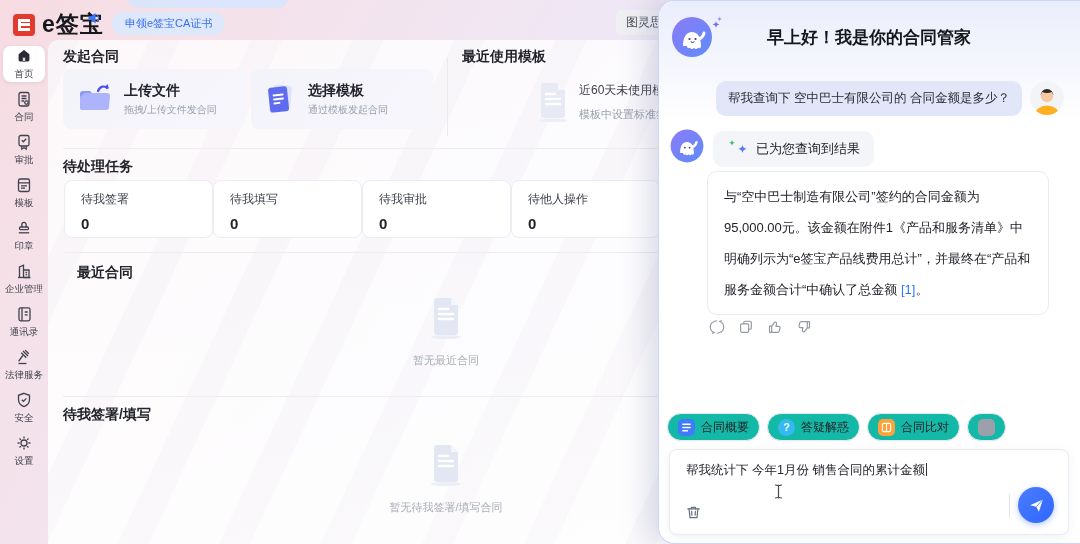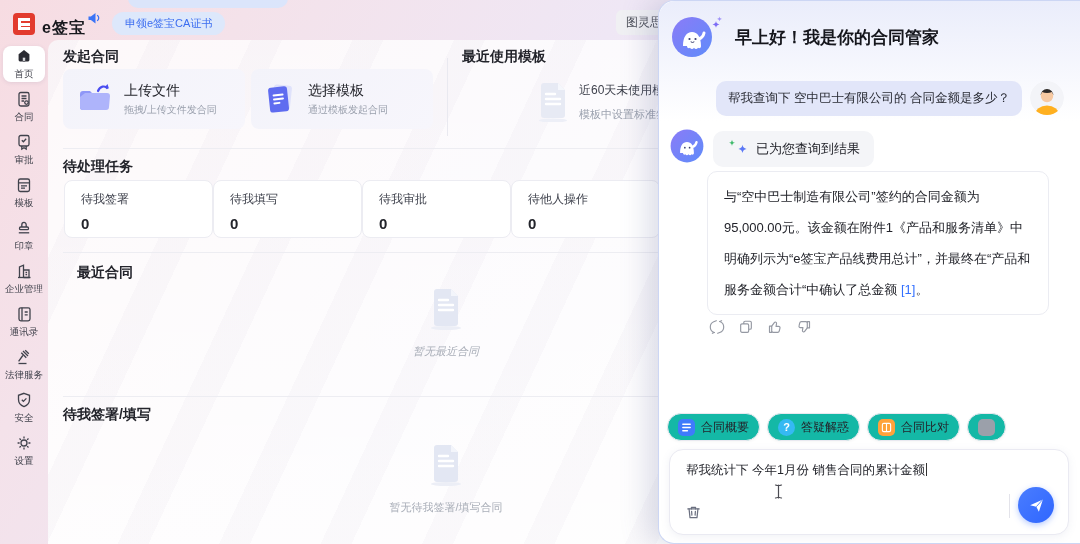--- a/index.html
+++ b/index.html
@@ -10,21 +10,21 @@
 
   
   .topbar { position:absolute; left:0; top:0; right:0; height:40px; }
   .logo { position:absolute; left:13px; top:9px; display:flex; align-items:center; gap:7px; }
   .logo-mark { width:22px; height:22px; background:#e23b2e; border-radius:4px; position:relative; }
   .logo-mark i { position:absolute; background:#fff; }
   .logo-mark .b1{ left:5px; top:5px; width:3px; height:12px; }
   .logo-mark .b2{ left:5px; top:5px; width:12px; height:3px; }
   .logo-mark .b3{ left:5px; top:9.5px; width:12px; height:3px; }
   .logo-mark .b4{ left:5px; top:14px; width:12px; height:3px; }
-  .logo-text { font-size:16px; font-weight:800; color:#17181d; letter-spacing:1px;margin-top:9px; }
+  .logo-text { font-size:23px; font-weight:800; color:#17181d; letter-spacing:1px; }
   .announce { position:absolute; left:86px; top:0; display:flex; align-items:flex-start; gap:8px; }
   .megaphone { margin-top:9px; }
   .toast-stack { position:relative; }
   .toast-clipped { position:absolute; left:16px; top:-12px; width:160px; height:20px;
     background:rgba(216,229,252,.92); border-radius:10px; }
   .toast { position:relative; margin-top:12px; background:rgba(219,232,252,.95); color:#3b6df0;
     font-size:11px; padding:4px 13px; border-radius:12px; white-space:nowrap; }
   .account { position:absolute; left:616px; top:10px; background:#f0f0f3; color:#4a4d57;
     font-size:12px; padding:4px 10px; border-radius:6px; white-space:nowrap; }
 
@@ -39,21 +39,21 @@
 
   
   .content { position:absolute; left:48px; top:40px; right:0; bottom:0;
     background:linear-gradient(180deg,rgba(255,255,255,.80),rgba(255,255,255,.92));
     border-radius:10px 0 0 0; }
   .content::before { content:""; position:absolute; inset:0; border-radius:inherit; pointer-events:none;
     background:repeating-linear-gradient(115deg, rgba(150,130,170,.04) 0 28px, transparent 28px 92px); }
   .sec-title { position:absolute; font-size:14px; font-weight:600; color:#23242b; }
   .launch-card { position:absolute; width:182px; height:60px; border-radius:8px; cursor:pointer;
     background:linear-gradient(135deg,#f3f3fa,#f7f6fc); display:flex; align-items:center; gap:12px; padding-left:13px; }
-  .launch-title { font-size:14px; font-weight:400; color:#23242b; }
+  .launch-title { font-size:14px; font-weight:700; color:#23242b; }
   .launch-sub { font-size:10px; color:#9aa0ad; margin-top:3px; }
   .vdiv { position:absolute; width:1px; background:#e9e9f0; }
   .hdiv { position:absolute; height:1px; background:#ededf2; right:0; }
   .tpl-item { position:absolute; display:flex; gap:9px; align-items:flex-start; }
   .tpl-title { font-size:12px; color:#3f424d; }
   .tpl-sub { font-size:11px; color:#9aa0ad; margin-top:8px; white-space:nowrap; }
   .pending-row { position:absolute; display:flex; gap:0; }
   .pending-card { width:149px; height:58px; background:#fff; border:1px solid #ececf2; border-radius:8px;
     padding:10px 16px; cursor:pointer; }
   .pending-label { font-size:12px; color:#3f424d; }
@@ -61,42 +61,42 @@
   .empty { position:absolute; text-align:center; }
   .empty-text { font-size:11px; color:#a9aeb8; margin-top:10px; white-space:nowrap; }
 
   
   .chat { position:absolute; left:658px; top:0; width:422px; height:544px; background:#fff;
     border:1px solid #ccd6f4; border-right:none; border-radius:16px 0 0 16px;
     box-shadow:-10px 0 28px rgba(90,100,150,.22); z-index:5; }
   .chat::before { content:""; position:absolute; left:0; right:0; top:0; height:120px;
     background:linear-gradient(180deg,#eaedfb,rgba(255,255,255,0)); border-radius:16px 0 0 0; pointer-events:none; }
   .chat-header { position:absolute; left:12px; top:14px; display:flex; align-items:center; gap:12px; }
-  .greeting { font-size:17px; font-weight:700; color:#15161c; }
+  .greeting { font-size:17px; font-weight:700; color:#15161c;margin-left:32px; }
   .user-row { position:absolute; top:80px; right:16px; display:flex; gap:8px; align-items:flex-start; }
   .user-bubble { background:#e2e6f9; border-radius:10px; padding:9px 12px; font-size:12.5px; color:#2a2c35; }
   .bot-avatar { position:absolute; left:9px; top:126px; }
   .status-pill { position:absolute; left:54px; top:130px; background:#f4f5f8; border-radius:10px;
     padding:9px 14px; display:flex; align-items:center; gap:7px; font-size:13px; color:#23242b; }
   .stars { display:flex; align-items:flex-start; }
   .answer-card { position:absolute; left:48px; top:170px; width:342px; background:#fff;
     border:1px solid #ebecf2; border-radius:10px; padding:9px 16px; font-size:13px; line-height:31px; color:#23242b; }
   .citation { color:#3370ff; cursor:pointer; }
   .answer-actions { position:absolute; left:50px; top:318px; display:flex; gap:13px; }
   .act { width:16px; height:16px; color:#9599a3; cursor:pointer; }
   .skills { position:absolute; left:8px; top:412px; display:flex; gap:7px; }
   .chip { height:28px; background:#14b8a6; border:1px solid #e9e9f0; border-radius:15px; display:flex;
     align-items:center; gap:6px; padding:0 10px; font-size:12px; color:#23242b; cursor:pointer;
     box-shadow:0 1px 3px rgba(0,0,0,.04); white-space:nowrap; }
   .chip-ic { width:17px; height:17px; border-radius:5px; display:flex; align-items:center; justify-content:center; flex:none; }
   .ic-summary{ background:#3f7bfb; } .ic-qa{ background:#35b9f3; border-radius:50%; }
   .ic-review{ background:#8d7bf6; } .ic-compare{ background:#ffa23a; } .ic-more{ background:#9ba0aa; }
   .chip-ic .q { color:#fff; font-size:11px; font-weight:700; }
   .input-box { position:absolute; left:10px; top:448px; width:400px; height:86px; background:#fff;
-    border:1px solid #eaeaf2; border-radius:14px; box-shadow:0 2px 8px rgba(120,130,170,.10); cursor:text; }
+    border:1px solid #eaeaf2; border-radius:8px; box-shadow:0 2px 8px rgba(120,130,170,.10); cursor:text; }
   .input-text { position:absolute; left:16px; top:12px; font-size:12.5px; color:#23242b; }
   .caret { display:inline-block; width:1px; height:13px; background:#333; vertical-align:-2px; margin-left:1px; }
   .ibeam { position:absolute; left:104px; top:34px; color:#4b4b52; }
   .clear-btn { position:absolute; left:15px; bottom:13px; color:#6b7080; cursor:pointer; }
   .send-divider { position:absolute; right:58px; bottom:16px; width:1px; height:24px; background:#e3e3ea; }
   .send-btn { position:absolute; right:14px; bottom:11px; width:36px; height:36px; border-radius:50%;
     background:linear-gradient(135deg,#4a7dff,#2f66ff); display:flex; align-items:center; justify-content:center;
     cursor:pointer; box-shadow:0 2px 6px rgba(47,102,255,.35); }
 </style>
 </head>
@@ -271,21 +271,21 @@
       </div>
       <div class="pending-card">
         <div class="pending-label">待他人操作</div>
         <div class="pending-value">0</div>
       </div>
     </div>
 
     <div class="hdiv" style="left:15px; top:212px;"></div>
     <div class="sec-title" style="left:29px; top:224px;">最近合同</div>
 
-    <div class="empty" style="left:346px; top:248px; width:104px;font-style:italic;">
+    <div class="empty" style="left:346px; top:257px; width:104px;">
       <svg width="34" height="42" viewBox="0 0 34 42">
         <path d="M5 4 a3 3 0 0 1 3-3 h14 l7 7 v27 a3 3 0 0 1 -3 3 H8 a3 3 0 0 1 -3-3 Z" fill="#e3e7f3"></path>
         <path d="M22 1 l7 7 h-7 Z" fill="#f3f5fb"></path>
         <path d="M10 12 h9 M10 17 h14 M10 22 h14" stroke="#fff" stroke-width="2.4" stroke-linecap="round"></path>
         <ellipse cx="17" cy="40" rx="15" ry="2" fill="#eceef6"></ellipse>
       </svg>
       <div class="empty-text">暂无最近合同</div>
     </div>
 
     <div class="hdiv" style="left:15px; top:356px;"></div>

